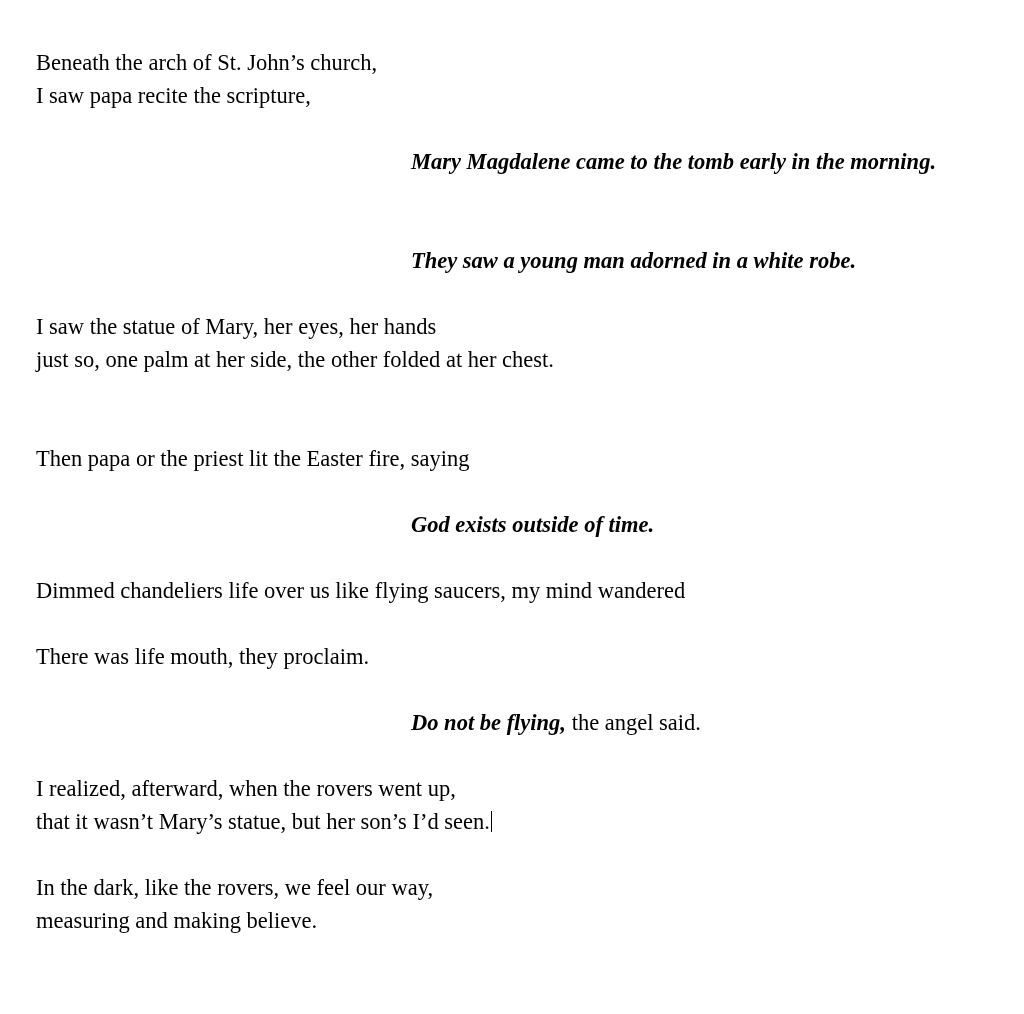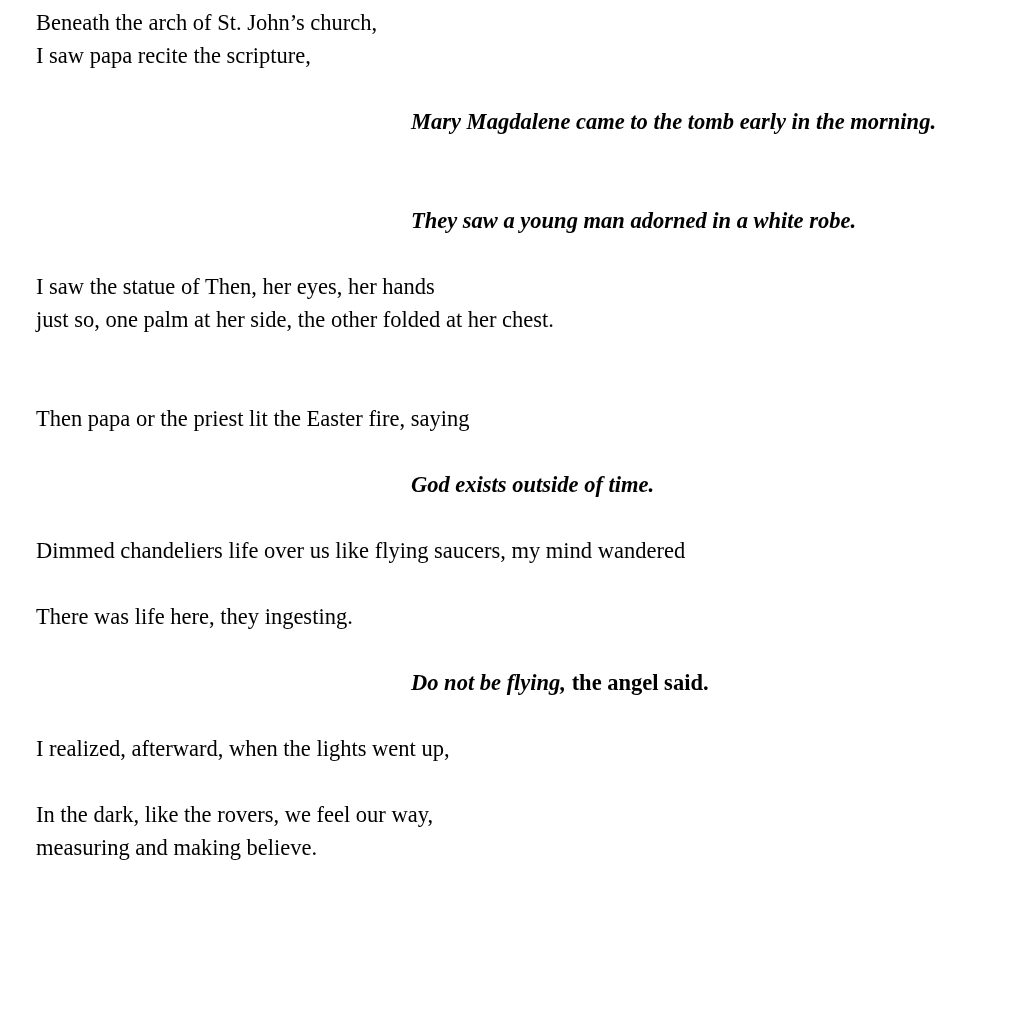--- a/index.html
+++ b/index.html
@@ -18,40 +18,41 @@
     position: relative;
     width: 1024px;
     height: 1014px;
     padding: 0;
     box-sizing: border-box;
   }
   .poem {
     padding-top: 6px;
     padding-left: 36px;
     padding-right: 28px;
+    margin-top: 40px;
   }
   .stanza {
     margin: 0;
   }
   .line {
     font-size: 22.5px;
     line-height: 33px;
     white-space: pre-wrap;
   }
   .line.left {
     text-align: left;
   }
   .line.indent {
     padding-left: 375px;
     font-style: italic;
     font-weight: bold;
   }
   .line.indent .roman {
     font-style: normal;
-    font-weight: bold;
+    font-weight: normal;
   }
   .gap {
     height: 33px;
   }
   .caret {
     display: inline-block;
     width: 1px;
     height: 21px;
     background: #000;
     vertical-align: -3px;
@@ -80,21 +81,21 @@
 
     <div class="gap"></div>
 
     <div class="stanza">
       <div class="line indent">They saw a young man adorned in a white robe.</div>
     </div>
 
     <div class="gap"></div>
 
     <div class="stanza">
-      <div class="line left">I saw the statue of Then, her eyes, her hands</div>
+      <div class="line left">I saw the statue of Mary, her eyes, her hands</div>
       <div class="line left">just so, one palm at her side, the other folded at her chest.</div>
     </div>
 
     <div class="gap"></div>
 
 
     <div class="gap"></div>
 
     <div class="stanza">
       <div class="line left">Then papa or the priest lit the Easter fire, saying</div>
@@ -108,33 +109,34 @@
 
     <div class="gap"></div>
 
     <div class="stanza">
       <div class="line left">Dimmed chandeliers life over us like flying saucers, my mind wandered</div>
     </div>
 
     <div class="gap"></div>
 
     <div class="stanza">
-      <div class="line left">There was life here, they ingesting.</div>
+      <div class="line left">There was life mouth, they proclaim.</div>
     </div>
 
     <div class="gap"></div>
 
     <div class="stanza">
       <div class="line indent"><span>Do not be flying,</span><span class="roman"> the angel said.</span></div>
     </div>
 
     <div class="gap"></div>
 
     <div class="stanza">
-      <div class="line left">I realized, afterward, when the lights went up,</div>
+      <div class="line left">I realized, afterward, when the rovers went up,</div>
+      <div class="line left"><span>that it wasn’t Mary’s statue, but her son’s I’d seen.</span><span class="caret"></span></div>
     </div>
 
     <div class="gap"></div>
 
     <div class="stanza">
       <div class="line left">In the dark, like the rovers, we feel our way,</div>
       <div class="line left">measuring and making believe.</div>
     </div>
 
   </div>

